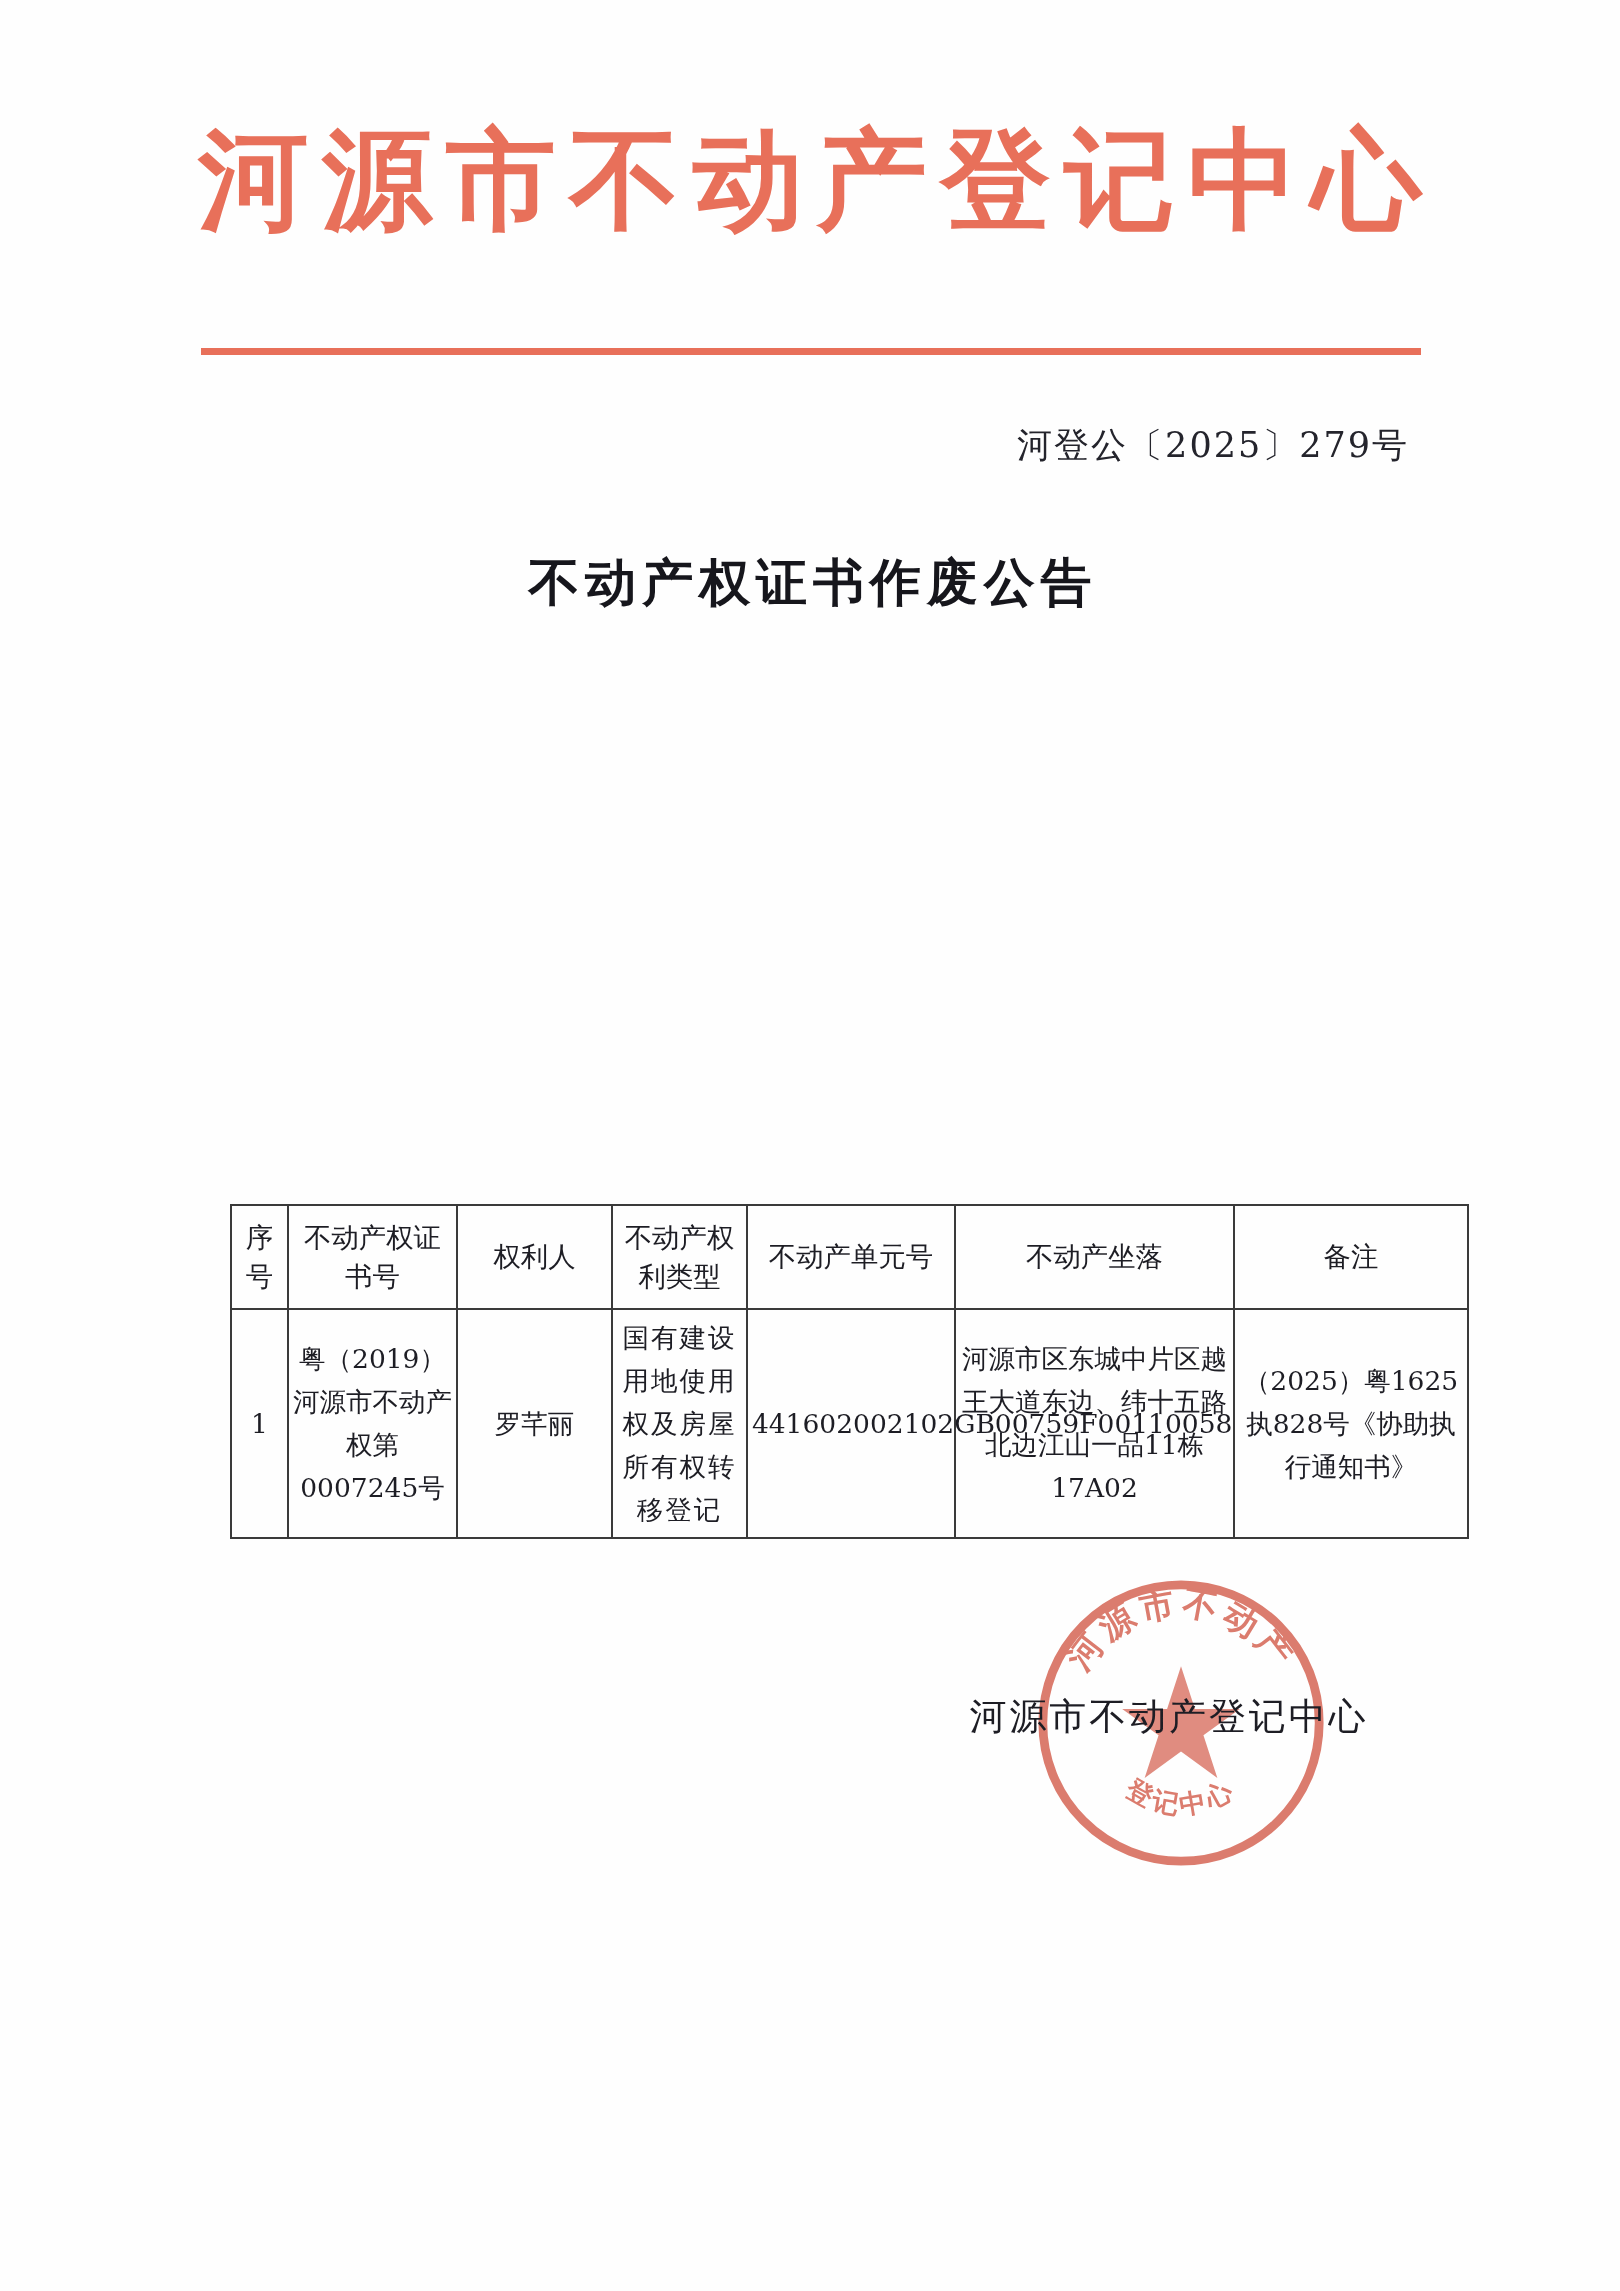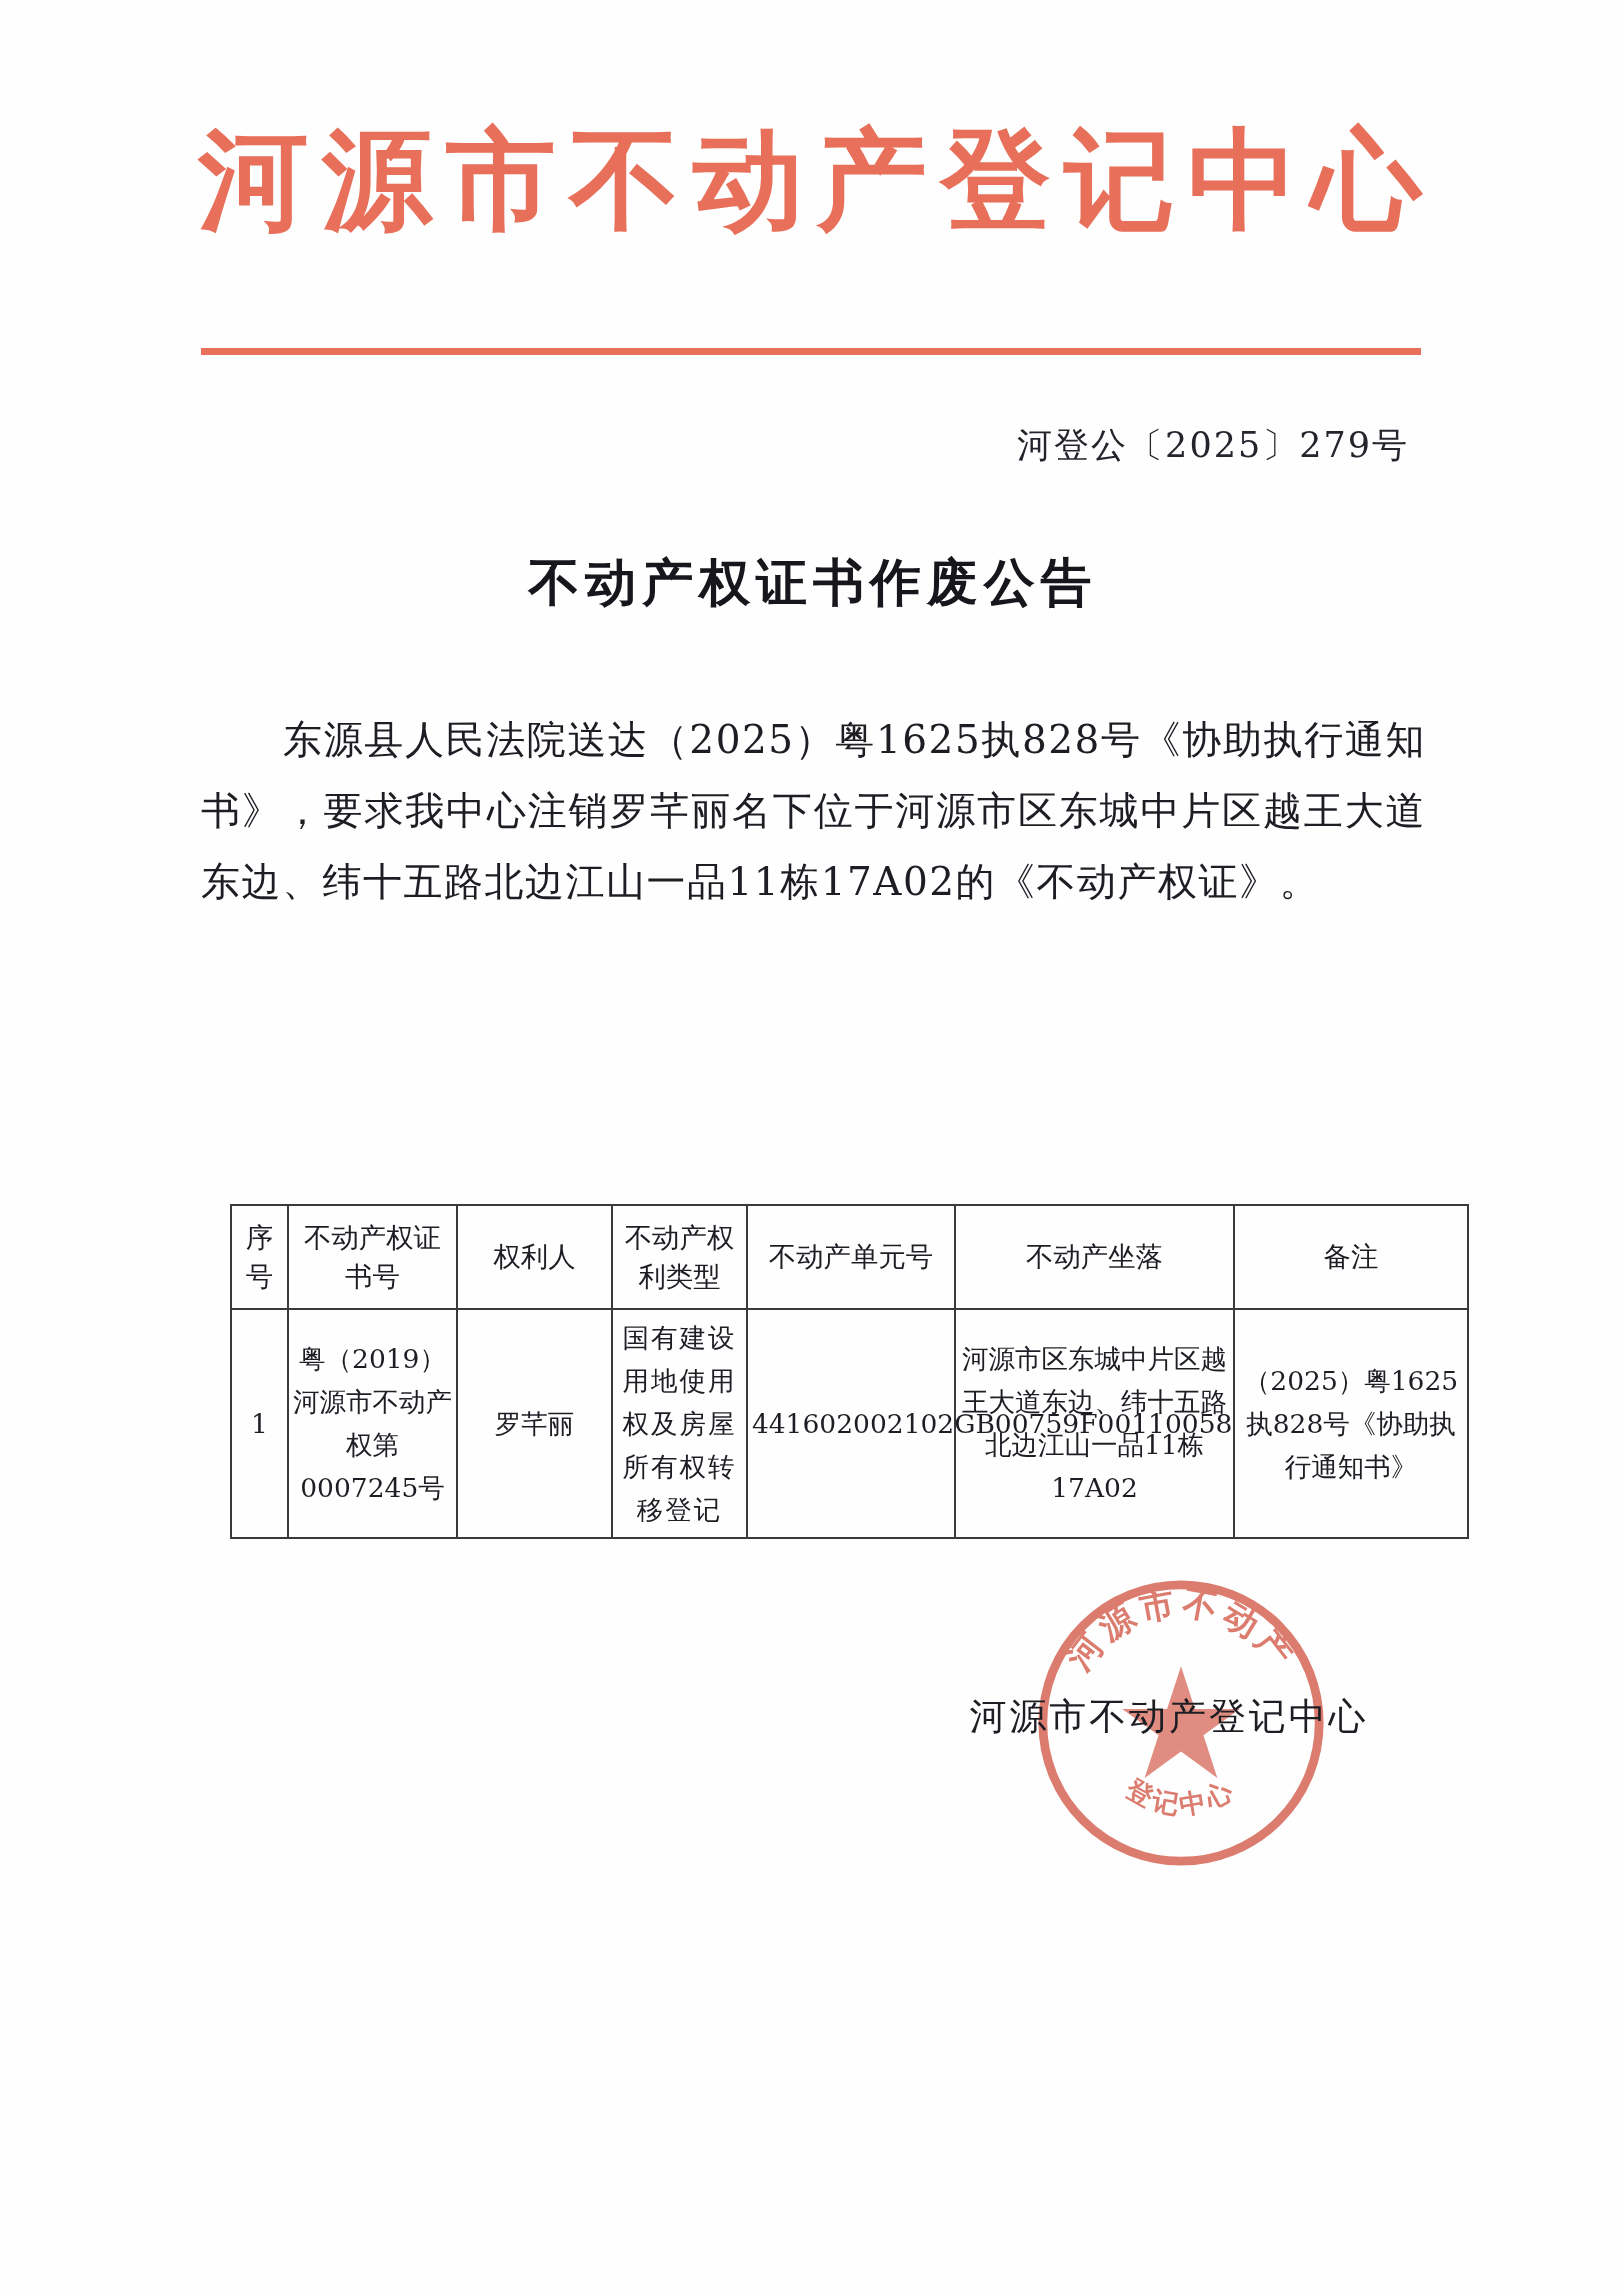--- a/index.html
+++ b/index.html
@@ -177,21 +177,20 @@
   <div class="letterhead">
     <div class="letterhead-title">河源市不动产登记中心</div>
   </div>
   <div class="letterhead-rule"></div>
 
   <div class="doc-number">河登公〔2025〕279号</div>
 
   <div class="doc-title">不动产权证书作废公告</div>
 
   <div class="body-text">
-    <p class="para">东源县人民法院送达（2025）粤1625执828号《协助执行通知书》，要求我中心注销罗芊丽名下位于河源市区东城中片区越王大道东边、纬十五路北边江山一品11栋17A02的《不动产权证》。</p>
   </div>
 
   <div class="tbl-wrap">
     <table class="reg">
       <colgroup>
         <col class="c-seq">
           <col class="c-cert">
           <col class="c-owner">
           <col class="c-type">
         <col class="c-unit">

